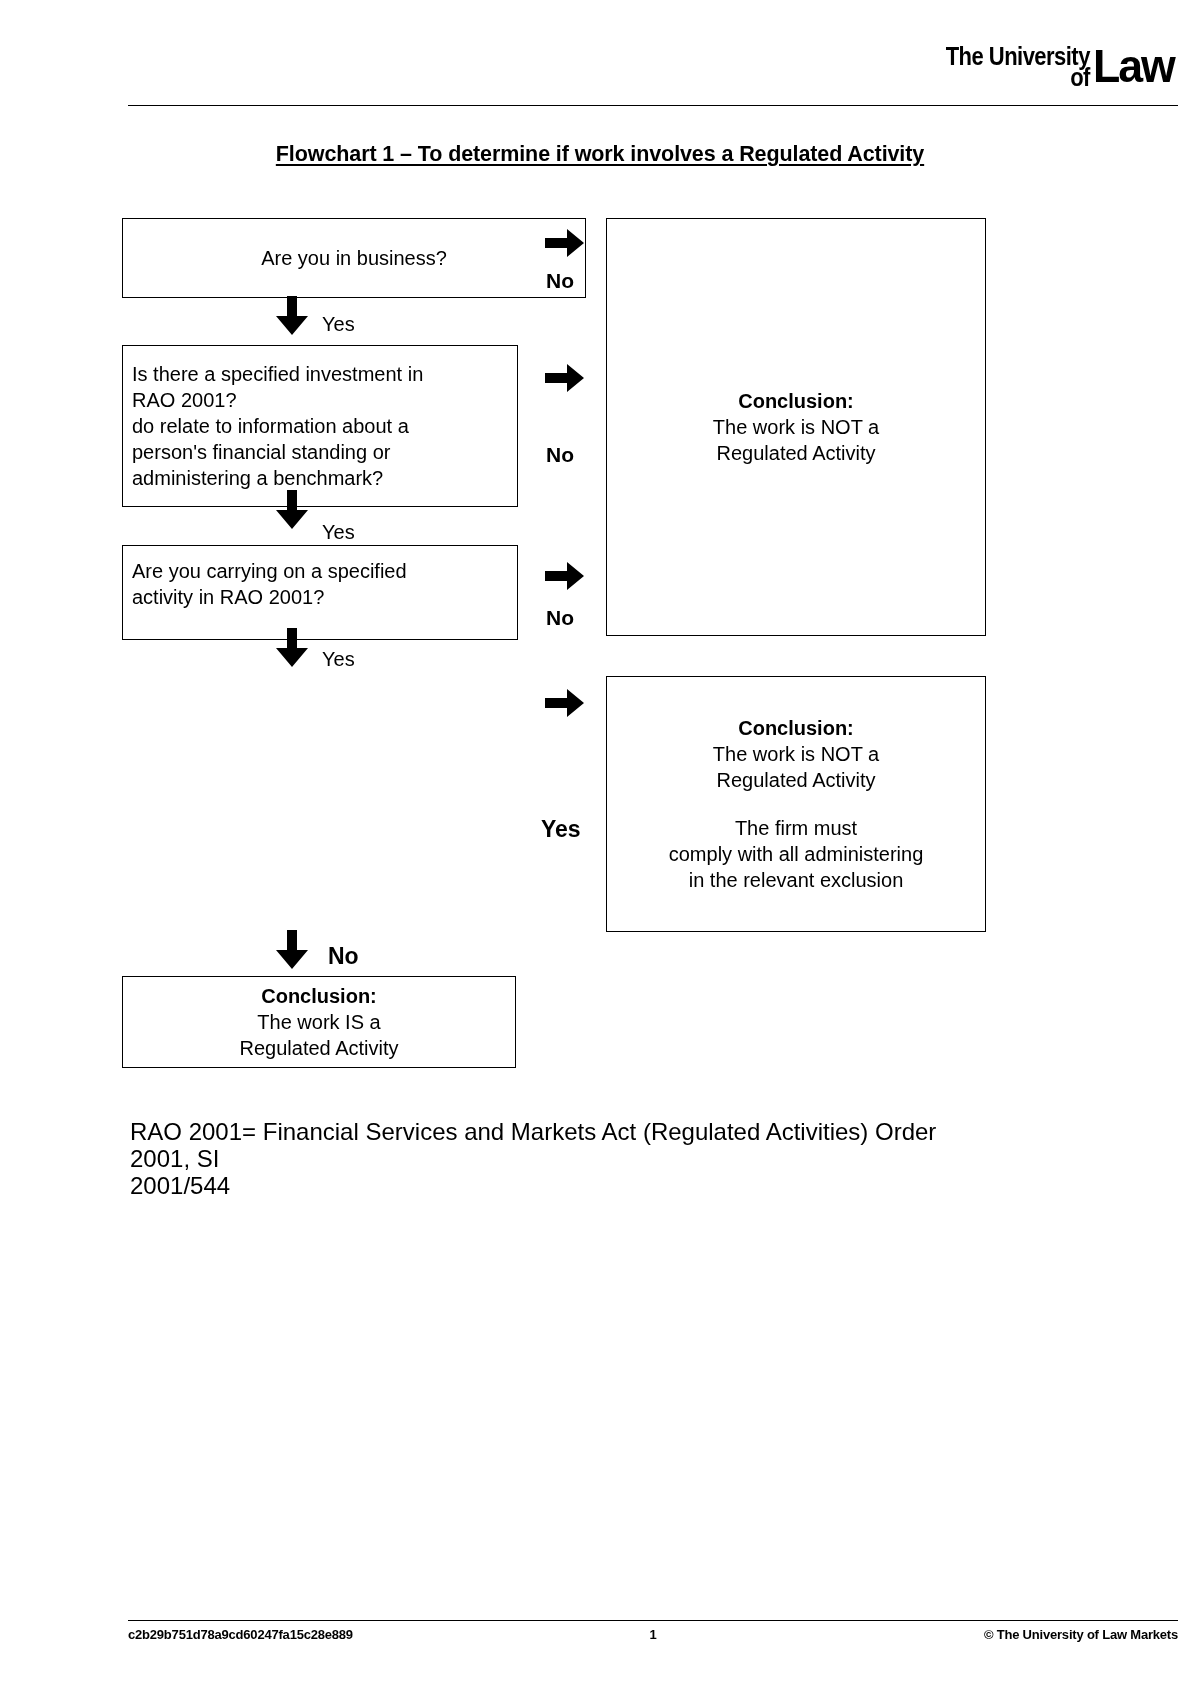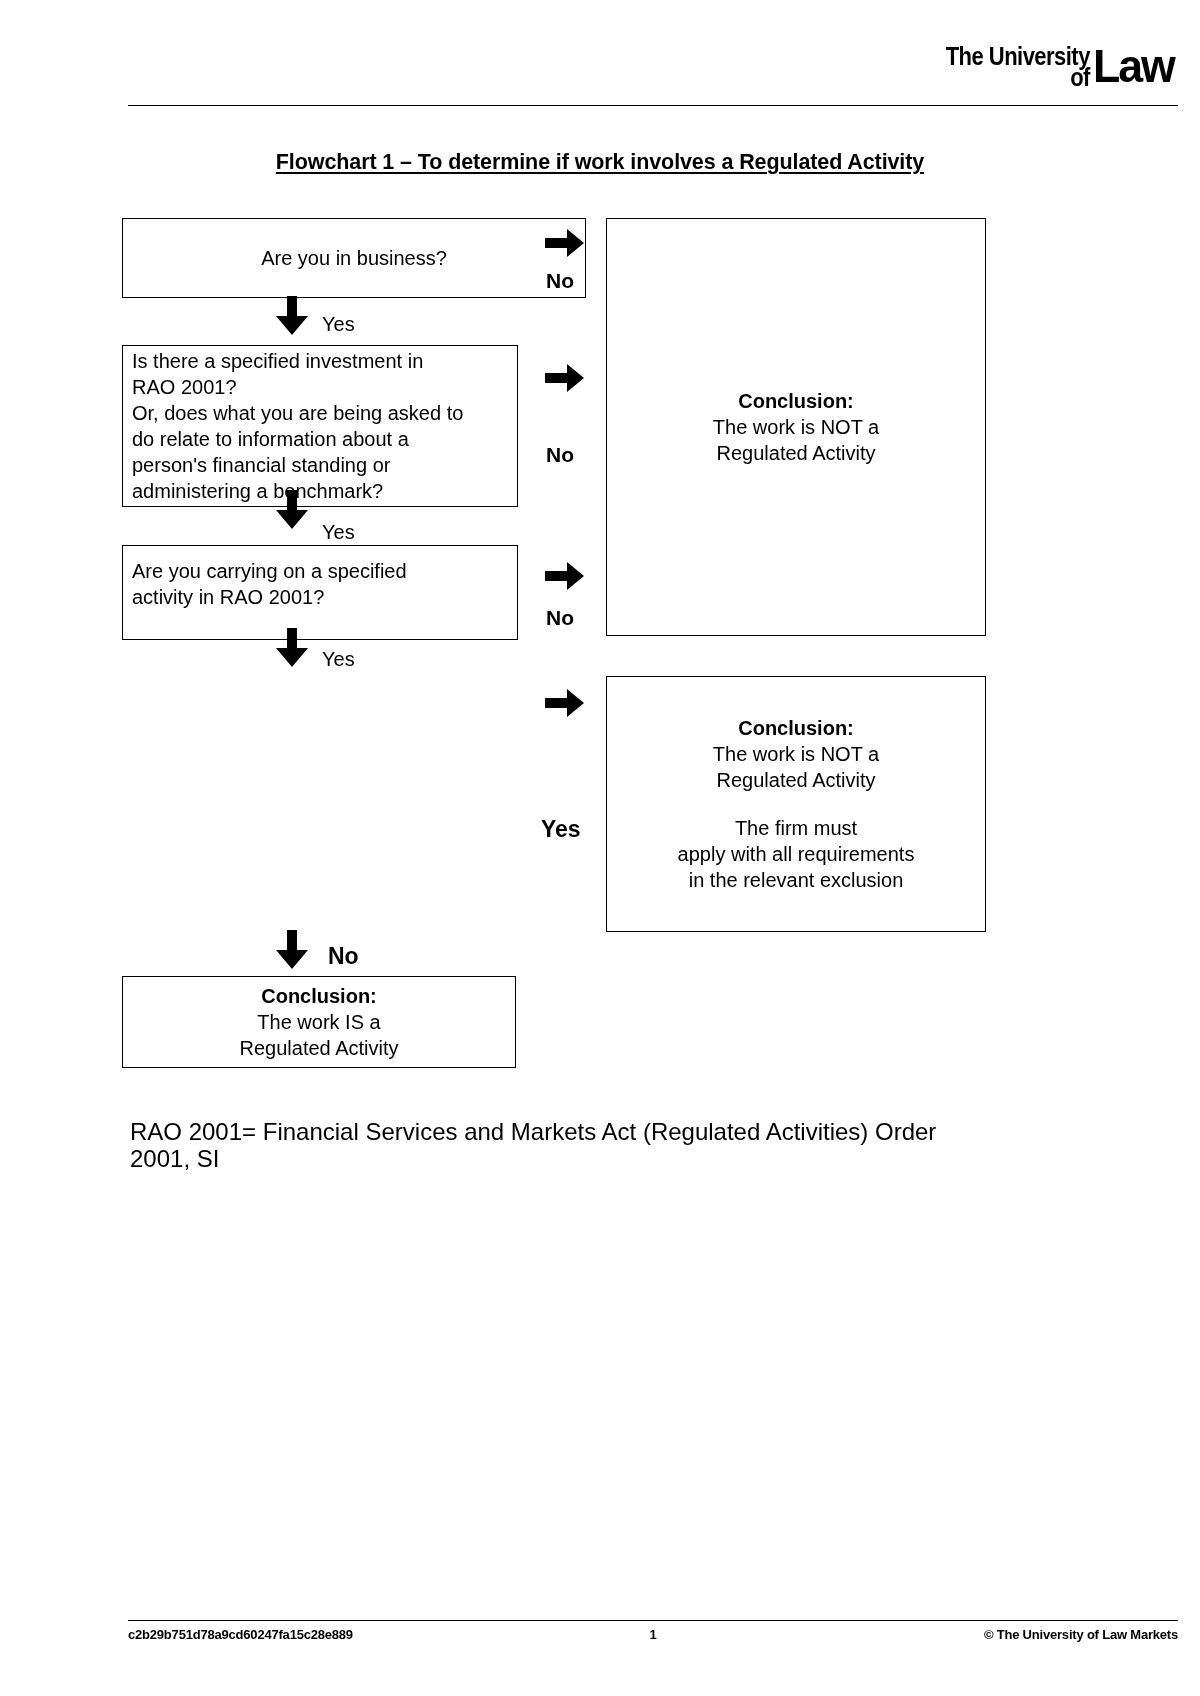--- a/index.html
+++ b/index.html
@@ -73,21 +73,20 @@
   
   .doc-title {
     position: absolute;
     left: 0;
     right: 0;
     top: 142px;
     text-align: center;
     font-size: 21.5px;
     font-weight: bold;
     letter-spacing: -0.1px;
-    margin-top: 8px;
   }
   .doc-title span {
     text-decoration: underline;
     text-underline-offset: 3px;
   }
 
   
   .fbox {
     position: absolute;
     border: 1.6px solid #000;
@@ -199,21 +198,20 @@
 
   <svg class="arrow-right" style="left:545px; top:228px;" viewBox="0 0 40 30">
     <polygon points="0,10 22,10 22,1 39,15 22,29 22,20 0,20" fill="#000"></polygon>
   </svg>
   <div class="arrow-label bold-no" style="left:546px; top:270px;">No</div>
 
   <div class="fbox left-align" style="left:122px; top:345px; width:396px; height:162px;">
     <div class="fbox-inner" style="padding-left:9px;">
       <div>Is there a specified investment in</div>
       <div>RAO 2001?</div>
-      <div>Or, does what you are being asked to</div>
       <div>do relate to information about a</div>
       <div>person's financial standing or</div>
       <div>administering a benchmark?</div>
     </div>
   </div>
 
   <svg class="arrow-down" style="left:275px; top:490px;" viewBox="0 0 34 40">
     <polygon points="12,0 22,0 22,20 33,20 17,39 1,20 12,20" fill="#000"></polygon>
   </svg>
   <div class="arrow-label" style="left:322px; top:521px;">Yes</div>
@@ -259,35 +257,36 @@
     </div>
   </div>
 
   <div class="fbox center-align" style="left:606px; top:676px; width:380px; height:256px;">
     <div class="fbox-inner">
       <div class="bold">Conclusion:</div>
       <div>The work is NOT a</div>
       <div>Regulated Activity</div>
       <div class="spacer"></div>
       <div>The firm must</div>
-      <div>apply with all requirements</div>
+      <div>comply with all administering</div>
       <div>in the relevant exclusion</div>
     </div>
   </div>
 
   <div class="fbox center-align" style="left:122px; top:976px; width:394px; height:92px;">
     <div class="fbox-inner">
       <div class="bold">Conclusion:</div>
       <div>The work IS a</div>
       <div>Regulated Activity</div>
     </div>
   </div>
 
   <div class="footnote">
     <div>RAO 2001= Financial Services and Markets Act (Regulated Activities) Order 2001, SI</div>
+    <div>2001/544</div>
   </div>
 
   <div class="footer-rule"></div>
   <div class="footer">
     <div class="footer-left">c2b29b751d78a9cd60247fa15c28e889</div>
     <div class="footer-center">1</div>
     <div class="footer-right">© The University of Law Markets</div>
   </div>
 
 </div>

